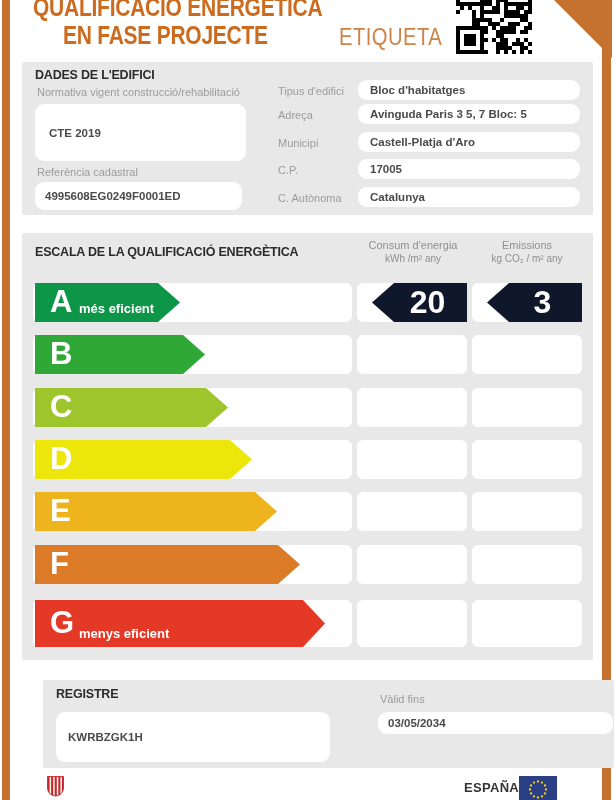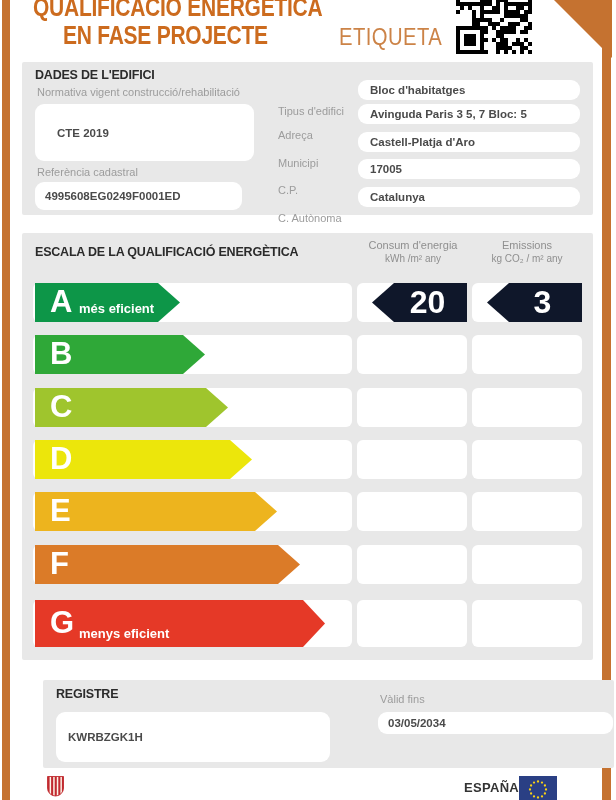--- a/index.html
+++ b/index.html
@@ -21,23 +21,23 @@
   
   .panel{position:absolute;left:22px;width:571px;background:#e8e8e8;border-radius:2px;}
   .panel-dades{top:62px;height:153px;}
   .panel-escala{top:233px;height:427px;}
   .panel-registre{top:680px;height:88px;margin-left:21px;}
   .panel-title{position:absolute;left:13px;font-weight:bold;font-size:12.5px;color:#2b2b2b;letter-spacing:-.2px;}
   .lbl{position:absolute;color:#9c9c9c;font-size:11px;white-space:nowrap;}
   .wbox{position:absolute;background:#fff;border-radius:9px;display:flex;align-items:center;
         font-weight:bold;font-size:11.5px;color:#4a4a4a;white-space:nowrap;}
   
-  .norm-box{left:13px;top:42px;width:197px;height:57px;padding-left:22px;}
+  .norm-box{left:13px;top:42px;width:197px;height:57px;padding-left:14px;}
   .cad-box{left:13px;top:120px;width:197px;height:28px;padding-left:10px;}
-  .field-lbl{left:256px;margin-top:20px;}
+  .field-lbl{left:256px;}
   .field-box{left:336px;width:210px;height:20px;padding-left:12px;}
   
   .col-head{position:absolute;top:6px;width:110px;text-align:center;color:#8f8f8f;font-size:11px;line-height:13px;}
   .col-head .units{font-size:10px;}
   .scale-row{position:absolute;left:11px;display:flex;gap:5px;}
   .cell{background:#fff;border-radius:6px;position:relative;height:100%;}
   .bars-cell{width:319px;}
   .value-cell{width:110px;}
   .bar{position:absolute;left:2px;top:0;height:100%;
        clip-path:polygon(0 0,calc(100% - 22px) 0,100% 50%,calc(100% - 22px) 100%,0 100%);}

